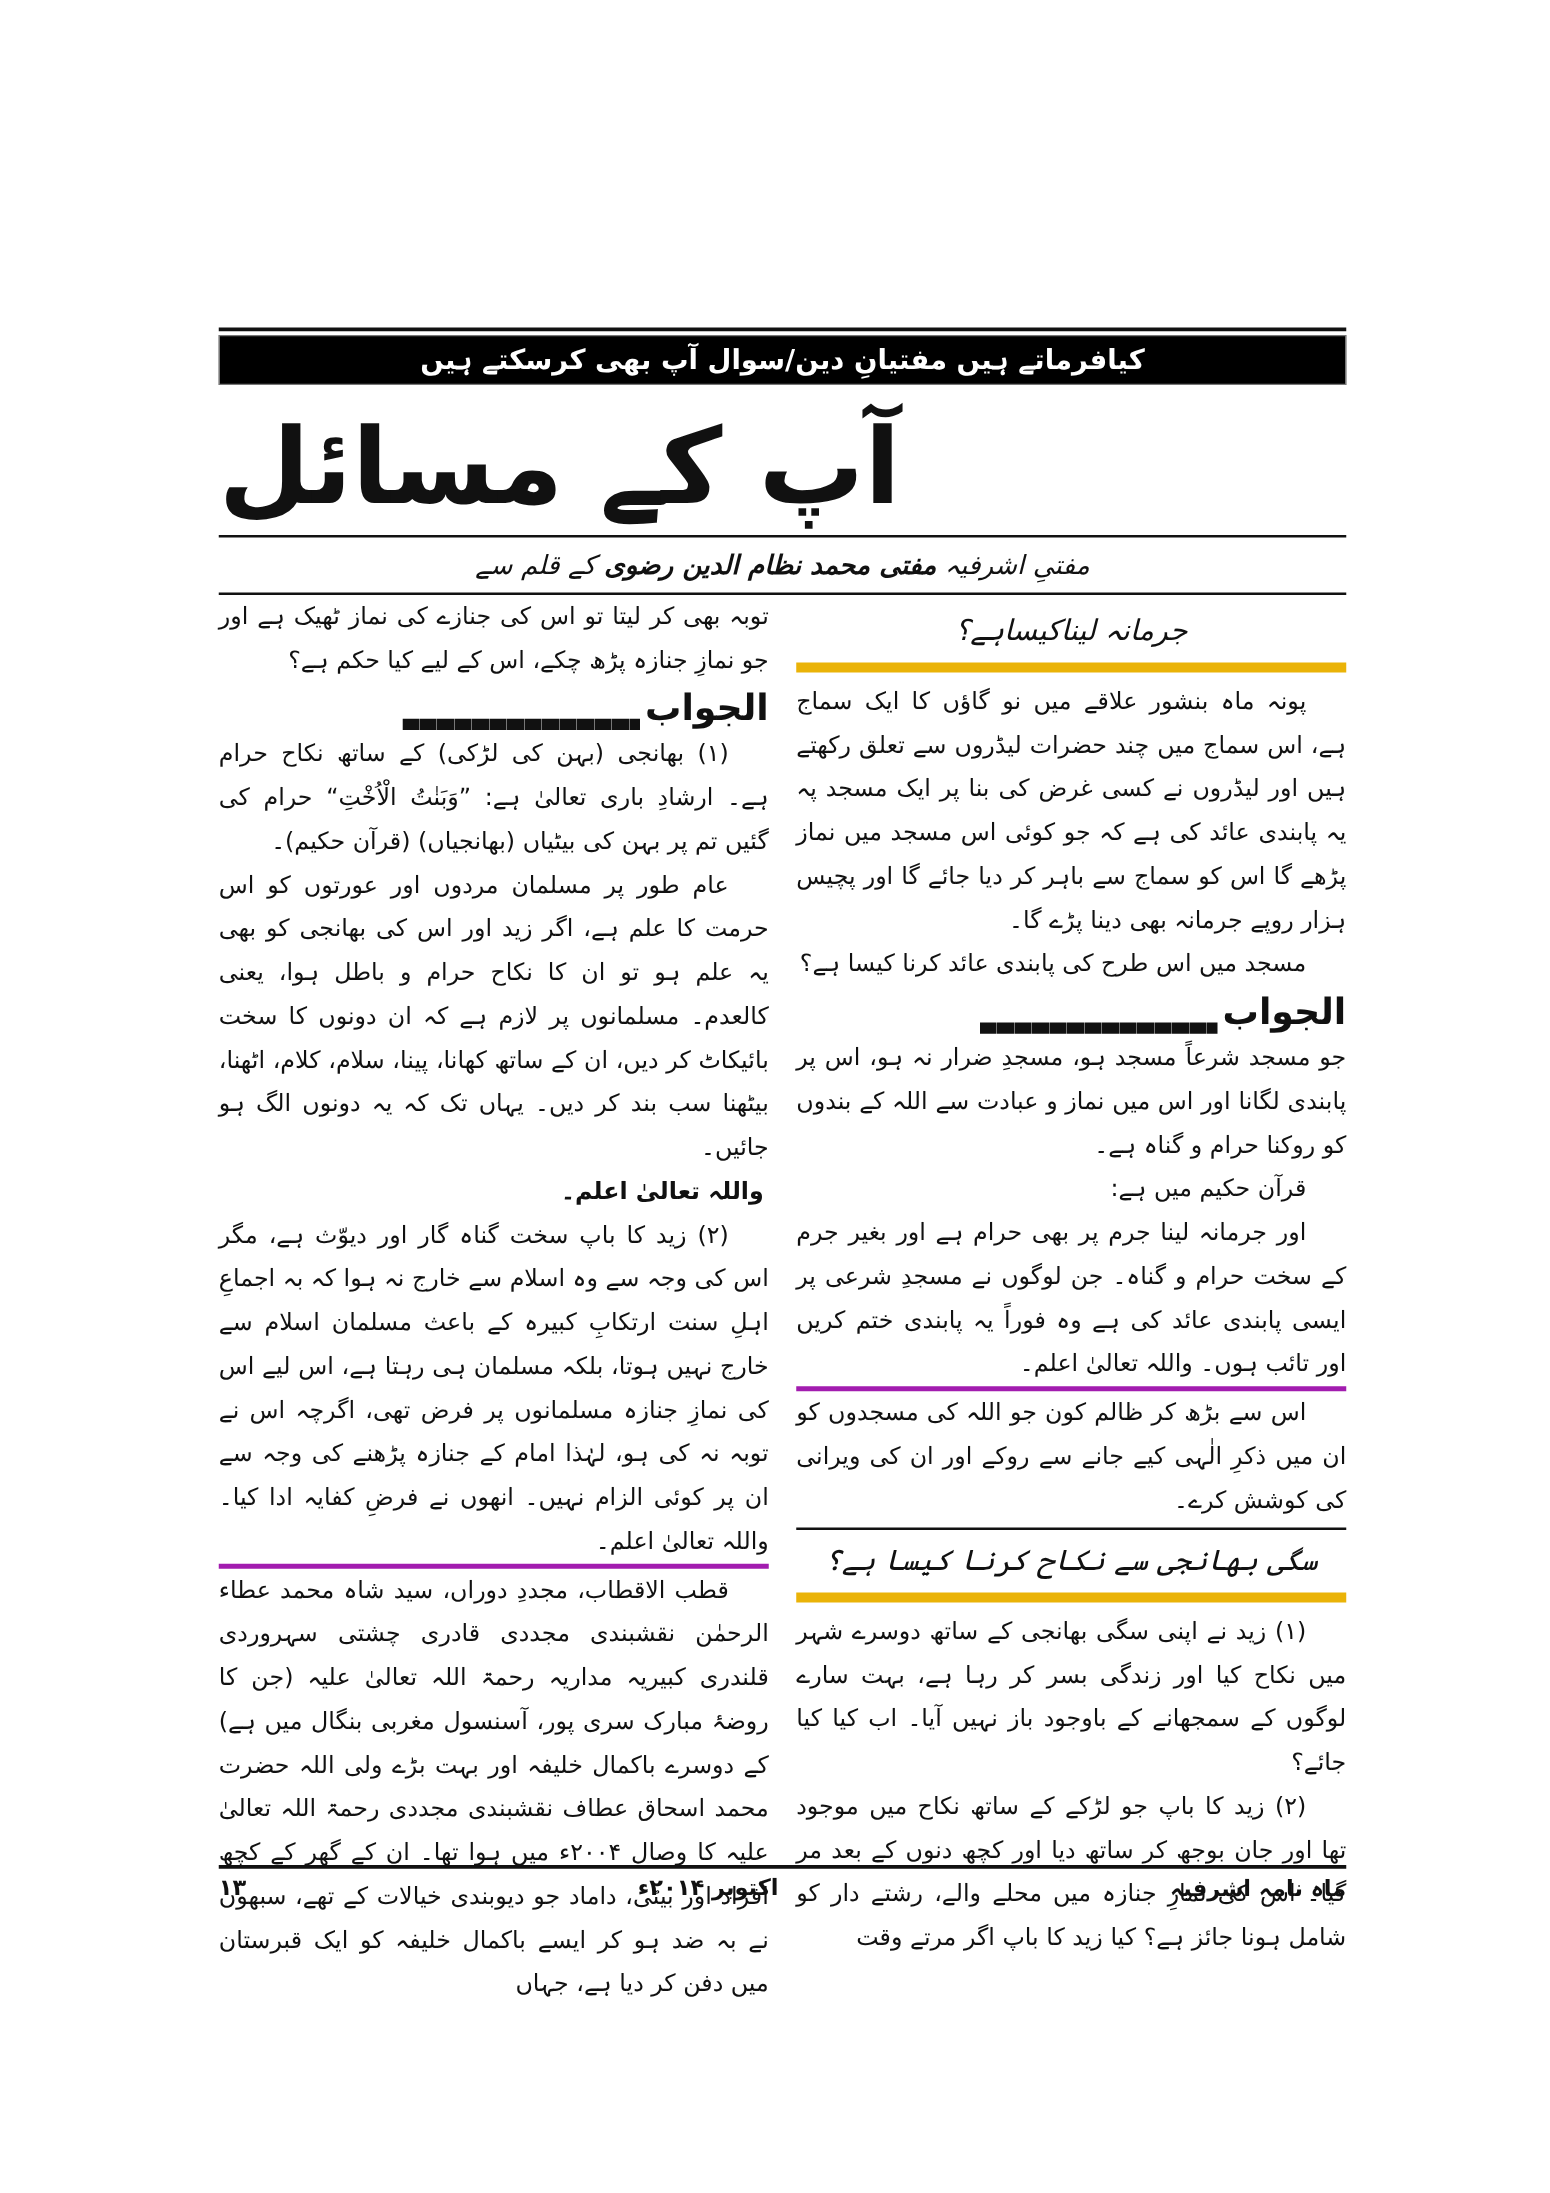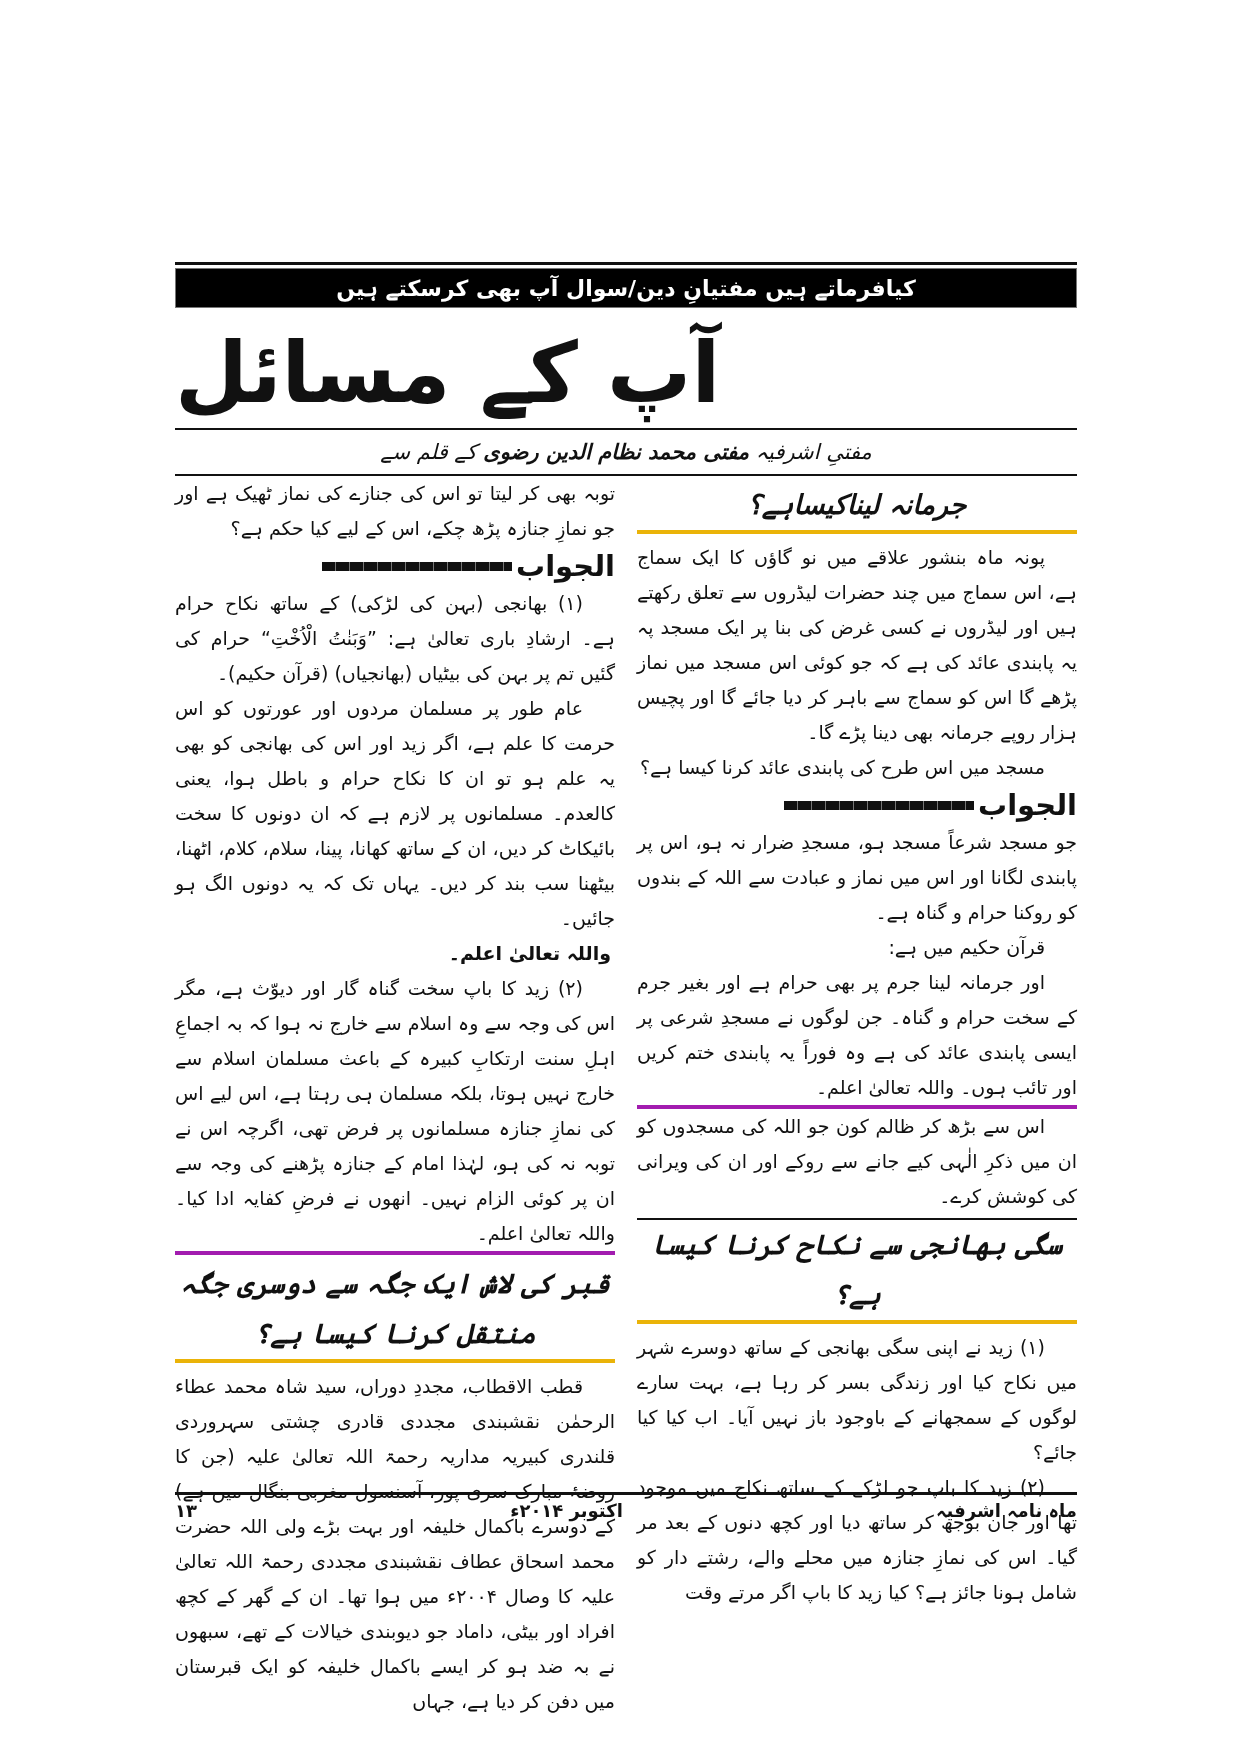--- a/index.html
+++ b/index.html
@@ -14,25 +14,25 @@
                 margin-top: 10px; letter-spacing: 1px; font-family: "DejaVu Sans", sans-serif; }
   .rule { height: 2px; background: #111; }
   .byline { text-align: center; font-size: 21px; line-height: 44px; font-style: italic; }
   .byline b { font-weight: bold; }
 
   .columns { display: flex; flex-direction: row; justify-content: space-between; margin-top: 0; }
   .col { width: 440px; font-size: 19px; line-height: 35px; text-align: justify; }
   .col p { margin: 0; }
   .col .indent { text-indent: 32px; }
 
-  .q-head { text-align: center; font-weight: bold; font-size: 27px; font-style: italic;
-            line-height: 50px; border-bottom: 4px solid #eab308; border-top: 2px solid #111;
+  .q-head { text-align: center; font-weight: normal; font-size: 23px; font-style: italic;
+            line-height: 50px; border-bottom: 8px solid #eab308; border-top: 2px solid #111;
             margin: 4px 0 6px 0; }
   .q-head.first { border-top: none; }
-  .answer-label { display: flex; align-items: center; gap: 4px; margin: 2px 0; }
+  .answer-label { display: flex; align-items: flex-end; gap: 4px; margin: 2px 0; }
   .answer-label .txt { font-weight: bold; font-size: 29px; line-height: 36px; }
   .answer-label .bar { flex: 0 0 190px; height: 9px; background: repeating-linear-gradient(90deg, #111 0 13px, #777 13px 14px); }
   .ayah { font-family: "DejaVu Serif", serif; font-size: 22px; line-height: 40px; font-weight: bold; }
   .end-rule { border-bottom: 4px solid #a21caf; }
   .center-note { text-align: right; font-weight: bold; padding-right: 4px; }
 
   .footer-rule { position: absolute; left: 175px; top: 1492px; width: 902px; height: 3px; background: #111; }
   .footer { position: absolute; left: 175px; top: 1500px; width: 902px; display: flex;
             justify-content: space-between; font-size: 18px; font-weight: bold; }
 </style>
@@ -75,21 +75,20 @@
       <p>توبہ بھی کر لیتا تو اس کی جنازے کی نماز ٹھیک ہے اور جو نمازِ جنازہ پڑھ چکے، اس کے لیے کیا حکم ہے؟</p>
       <div class="answer-label">
         <span class="txt">الجواب</span>
         <span class="bar"></span>
       </div>
       <p class="indent">(۱) بھانجی (بہن کی لڑکی) کے ساتھ نکاح حرام ہے۔ ارشادِ باری تعالیٰ ہے: ”وَبَنٰتُ الْاُخْتِ“ حرام کی گئیں تم پر بہن کی بیٹیاں (بھانجیاں) (قرآن حکیم)۔</p>
       <p class="indent">عام طور پر مسلمان مردوں اور عورتوں کو اس حرمت کا علم ہے، اگر زید اور اس کی بھانجی کو بھی یہ علم ہو تو ان کا نکاح حرام و باطل ہوا، یعنی کالعدم۔ مسلمانوں پر لازم ہے کہ ان دونوں کا سخت بائیکاٹ کر دیں، ان کے ساتھ کھانا، پینا، سلام، کلام، اٹھنا، بیٹھنا سب بند کر دیں۔ یہاں تک کہ یہ دونوں الگ ہو جائیں۔</p>
       <p class="center-note">واللہ تعالیٰ اعلم۔</p>
       <p class="indent end-rule">(۲) زید کا باپ سخت گناہ گار اور دیوّث ہے، مگر اس کی وجہ سے وہ اسلام سے خارج نہ ہوا کہ بہ اجماعِ اہلِ سنت ارتکابِ کبیرہ کے باعث مسلمان اسلام سے خارج نہیں ہوتا، بلکہ مسلمان ہی رہتا ہے، اس لیے اس کی نمازِ جنازہ مسلمانوں پر فرض تھی، اگرچہ اس نے توبہ نہ کی ہو، لہٰذا امام کے جنازہ پڑھنے کی وجہ سے ان پر کوئی الزام نہیں۔ انھوں نے فرضِ کفایہ ادا کیا۔ واللہ تعالیٰ اعلم۔</p>
 
-      <div class="q-head first">قبر کی لاش ایک جگہ سے دوسری جگہ منتقل کرنا کیسا ہے؟</div>
       <p class="indent">قطب الاقطاب، مجددِ دوراں، سید شاہ محمد عطاء الرحمٰن نقشبندی مجددی قادری چشتی سہروردی قلندری کبیریہ مداریہ رحمۃ اللہ تعالیٰ علیہ (جن کا روضۂ مبارک سری پور، آسنسول مغربی بنگال میں ہے) کے دوسرے باکمال خلیفہ اور بہت بڑے ولی اللہ حضرت محمد اسحاق عطاف نقشبندی مجددی رحمۃ اللہ تعالیٰ علیہ کا وصال ۲۰۰۴ء میں ہوا تھا۔ ان کے گھر کے کچھ افراد اور بیٹی، داماد جو دیوبندی خیالات کے تھے، سبھوں نے بہ ضد ہو کر ایسے باکمال خلیفہ کو ایک قبرستان میں دفن کر دیا ہے، جہاں</p>
     </div>
   </div>
 </div>
 
 <div class="footer-rule"></div>
 <div class="footer">
   <span>ماہ نامہ اشرفیہ</span>
   <span>اکتوبر ۲۰۱۴ء</span>
   <span>۱۳</span>

